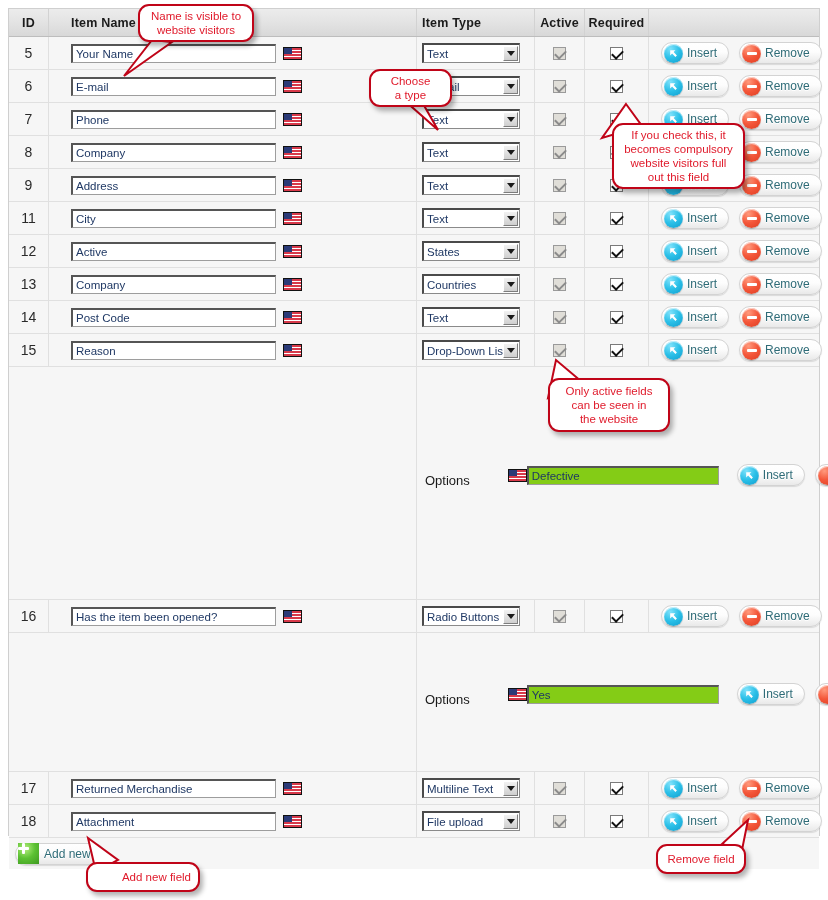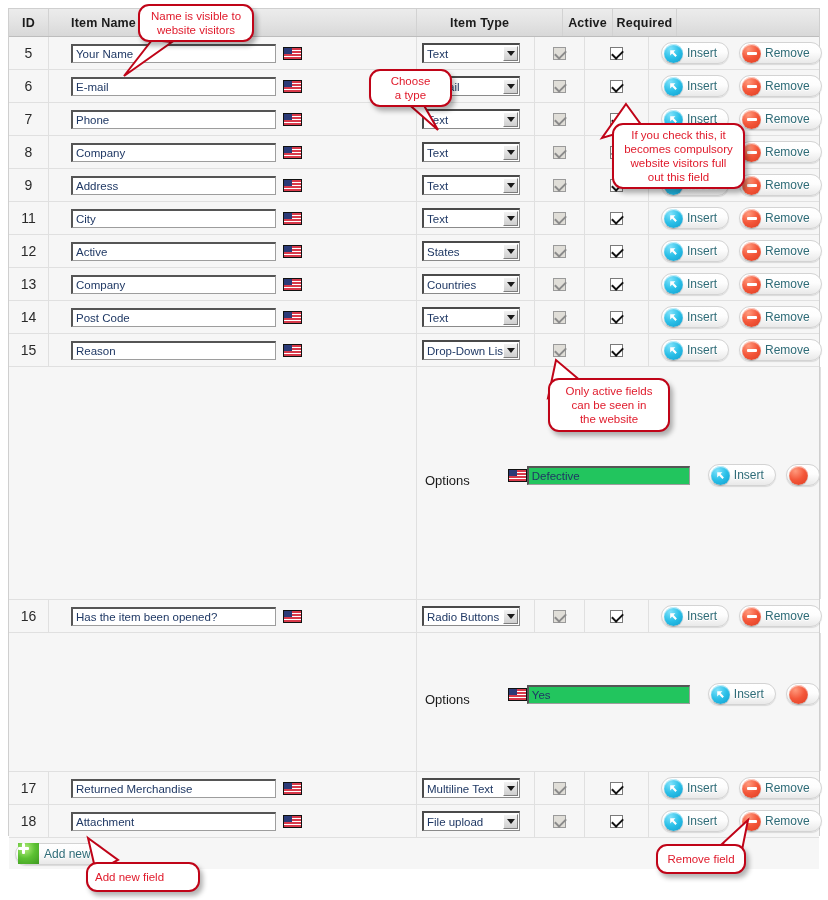--- a/index.html
+++ b/index.html
@@ -22,21 +22,21 @@
   .row{display:flex;border-bottom:1px solid #e0e0e0;background:#f6f6f6;}
   
   .c-id{width:40px;flex:0 0 40px;text-align:center;}
   .c-name{width:368px;flex:0 0 368px;}
   .c-type{width:118px;flex:0 0 118px;}
   .c-active{width:50px;flex:0 0 50px;text-align:center;}
   .c-req{width:64px;flex:0 0 64px;text-align:left;}
   .c-act{flex:1 1 auto;}
   .hdr .c-id{padding-left:0;}
   .hdr .c-name{padding-left:22px;box-sizing:border-box;}
-  .hdr .c-type{padding-left:5px;box-sizing:border-box;margin-left:28px;}
+  .hdr .c-type{padding-left:5px;box-sizing:border-box;}
   .row > div{
     border-right:1px solid #e0e0e0;box-sizing:border-box;
     display:flex;align-items:center;min-height:32px;
   }
   .hdr > div{border-right:1px solid #d2d2d2;box-sizing:border-box;height:27px;display:flex;align-items:center;}
   .hdr .c-id,.hdr .c-active,.hdr .c-req{justify-content:center;}
   .row .c-act{border-right:none;}
   .hdr .c-act{border-right:none;}
   .idcell{justify-content:center;font-size:14px;color:#2a2a2a;}
   
@@ -109,21 +109,21 @@
   .plus::after{top:0;left:4px;height:11px;width:3px;}
   .actwrap{display:flex;align-items:center;gap:10px;padding-left:12px;}
   
   .optrow{display:flex;}
   .opt-left{width:408px;flex:0 0 408px;border-right:1px solid #e0e0e0;box-sizing:border-box;}
   .opt-body{flex:1 1 auto;padding:8px 0 8px 6px;box-sizing:border-box;}
   .opt-title{font-size:13px;color:#1a1a1a;margin:0 0 6px 2px;}
   .opt-item{display:flex;align-items:center;gap:0;margin:0 0 16px 0;}
   .opt-item .flag{margin-left:38px;}
   .opt-field{
-    width:163px;height:19px;background:#22c55e;border:1px solid #9d9d9d;
+    width:192px;height:19px;background:#84cc16;border:1px solid #9d9d9d;
     border-top:2px solid #555;border-left:2px solid #555;box-sizing:border-box;
     font-size:11.5px;color:#1f3864;padding:1px 3px;line-height:15px;
     white-space:nowrap;overflow:hidden;
   }
   .opt-item .pillset{display:flex;align-items:center;gap:10px;margin-left:18px;}
   .addnew{display:inline-flex;align-items:center;gap:5px;height:22px;padding:0 13px 0 2px;
     border:1px solid #d3d3d3;border-radius:13px;box-sizing:border-box;
     background:linear-gradient(to bottom,#ffffff 0%,#fbfbfb 45%,#e8e8e8 100%);
     box-shadow:0 1px 1px rgba(0,0,0,.12);font-size:12px;color:#2e6b77;text-shadow:0 1px 0 #fff;}
   .addnew .glyph{width:21px;height:21px;flex:0 0 21px;}
@@ -787,21 +787,21 @@
 </div>
 <div class="callout" id="co-active" style="left:548px;top:378px;width:122px;height:54px;display:flex;align-items:center;justify-content:center;">
     <span style="display:block">Only active fields<br>can be seen in<br>the website</span>
   </div>
 
 <div class="tail" style="left:88px;top:838px;">
   <svg width="56" height="36">
       <polygon points="0,0 30,22 8,34" fill="#ffffff" stroke="#c00418" stroke-width="2"></polygon>
     </svg>
 </div>
-<div class="callout" id="co-add" style="left:86px;top:862px;width:114px;height:30px;display:flex;align-items:center;justify-content:flex-start;">
+<div class="callout" id="co-add" style="left:86px;top:862px;width:114px;height:30px;display:flex;align-items:center;justify-content:flex-end;">
     <span style="display:block">Add new  field</span>
   </div>
 
 <div class="tail" style="left:712px;top:820px;">
   <svg width="56" height="34">
       <polygon points="36,0 10,24 30,30" fill="#ffffff" stroke="#c00418" stroke-width="2"></polygon>
     </svg>
 </div>
 <div class="callout" id="co-remove" style="left:656px;top:844px;width:90px;height:30px;display:flex;align-items:center;justify-content:center;">
     <span style="display:block">Remove field</span>

